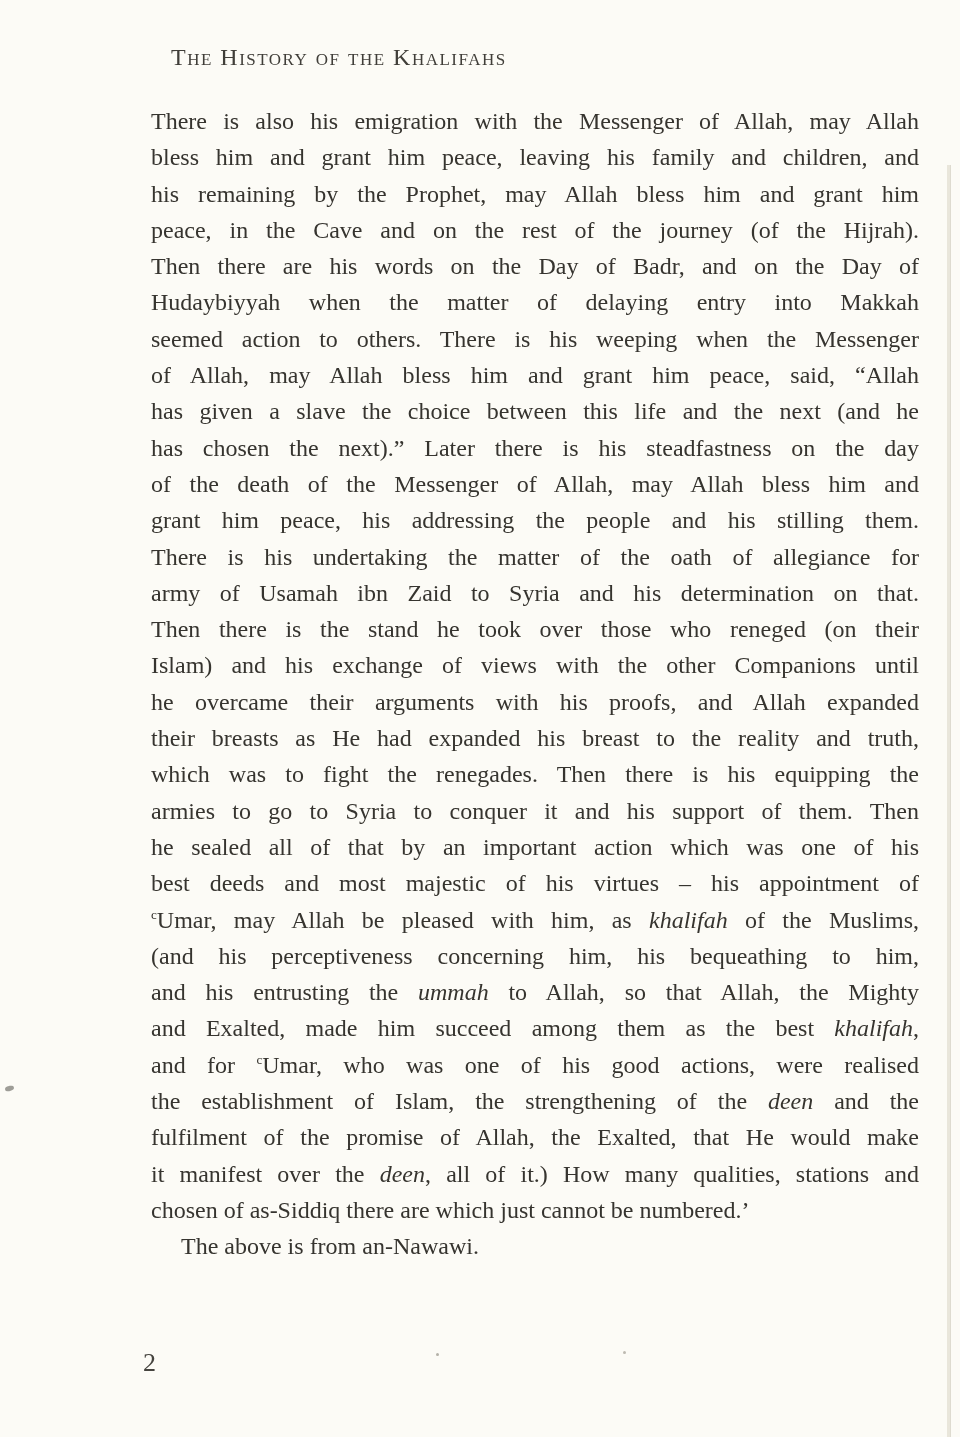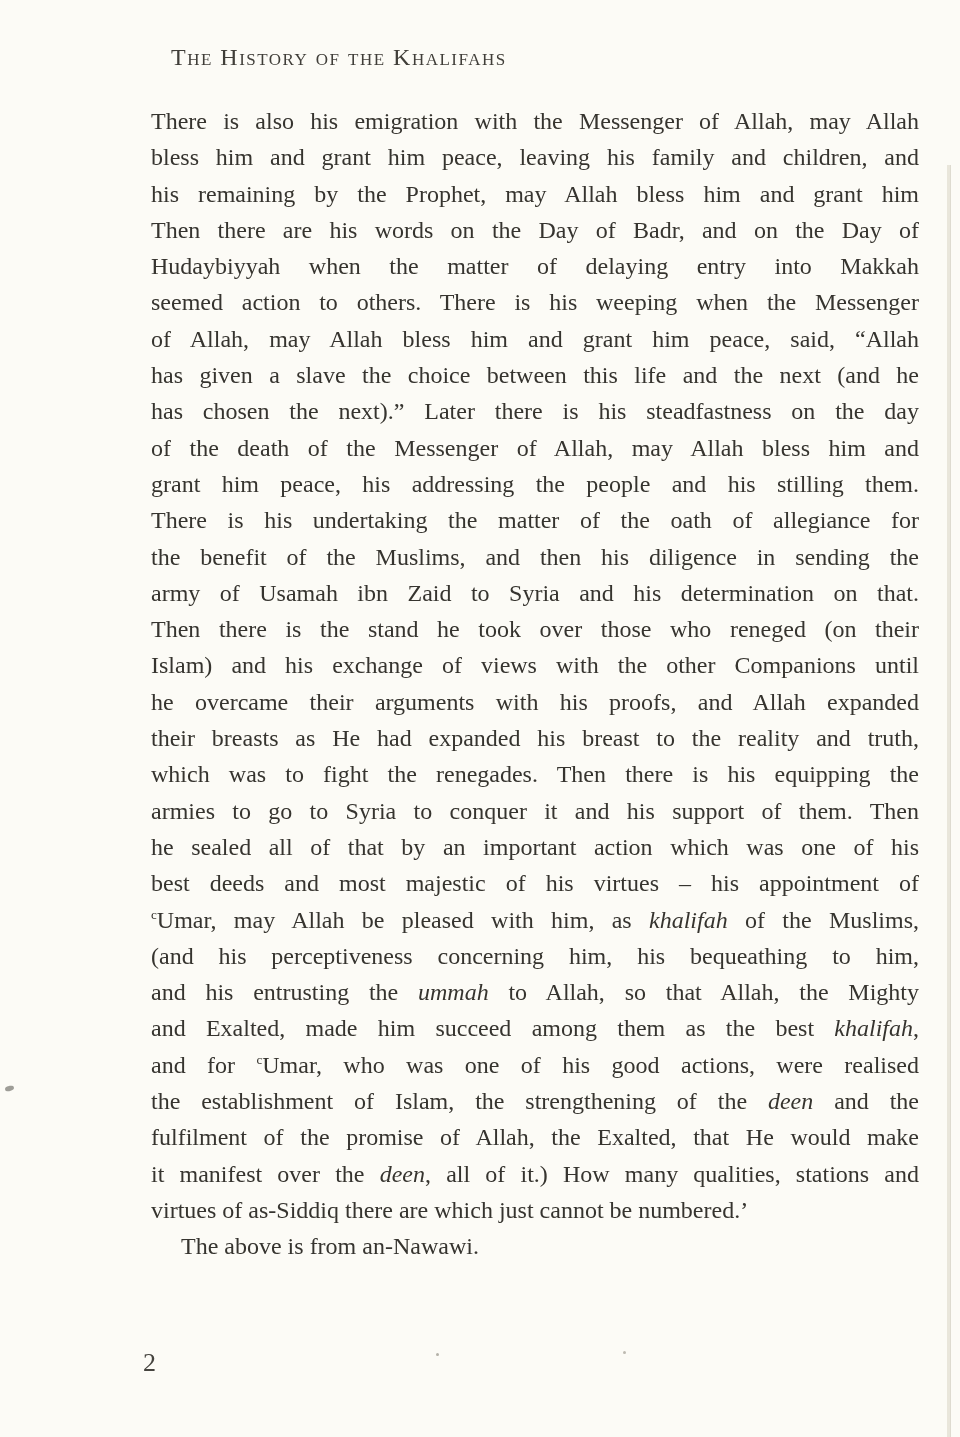--- a/index.html
+++ b/index.html
@@ -97,48 +97,48 @@
 <body>
 
 <div class="page">
 
   <div class="running-header">The History of the Khalifahs</div>
 
   <div class="body-text">
       <div class="line"><span>There is also his emigration with the Messenger of Allah, may Allah</span></div>
       <div class="line"><span>bless him and grant him peace, leaving his family and children, and</span></div>
       <div class="line"><span>his remaining by the Prophet, may Allah bless him and grant him</span></div>
+      <div class="line"><span>peace, in the Cave and on the rest of the journey (of the Hijrah).</span></div>
       <div class="line"><span>Then there are his words on the Day of Badr, and on the Day of</span></div>
       <div class="line"><span>Hudaybiyyah when the matter of delaying entry into Makkah</span></div>
       <div class="line"><span>seemed action to others. There is his weeping when the Messenger</span></div>
       <div class="line"><span>of Allah, may Allah bless him and grant him peace, said, “Allah</span></div>
       <div class="line"><span>has given a slave the choice between this life and the next (and he</span></div>
       <div class="line"><span>has chosen the next).” Later there is his steadfastness on the day</span></div>
       <div class="line"><span>of the death of the Messenger of Allah, may Allah bless him and</span></div>
       <div class="line"><span>grant him peace, his addressing the people and his stilling them.</span></div>
       <div class="line"><span>There is his undertaking the matter of the oath of allegiance for</span></div>
-      <div class="line"><span>the benefit of the Muslims, and then his diligence in sending the</span></div>
       <div class="line"><span>army of Usamah ibn Zaid to Syria and his determination on that.</span></div>
       <div class="line"><span>Then there is the stand he took over those who reneged (on their</span></div>
       <div class="line"><span>Islam) and his exchange of views with the other Companions until</span></div>
       <div class="line"><span>he overcame their arguments with his proofs, and Allah expanded</span></div>
       <div class="line"><span>their breasts as He had expanded his breast to the reality and truth,</span></div>
       <div class="line"><span>which was to fight the renegades. Then there is his equipping the</span></div>
       <div class="line"><span>armies to go to Syria to conquer it and his support of them. Then</span></div>
       <div class="line"><span>he sealed all of that by an important action which was one of his</span></div>
       <div class="line"><span>best deeds and most majestic of his virtues – his appointment of</span></div>
       <div class="line"><sup>c</sup><span>Umar, may Allah be pleased with him, as </span><em>khalifah</em><span> of the Muslims,</span></div>
       <div class="line"><span>(and his perceptiveness concerning him, his bequeathing to him,</span></div>
       <div class="line"><span>and his entrusting the </span><em>ummah</em><span> to Allah, so that Allah, the Mighty</span></div>
       <div class="line"><span>and Exalted, made him succeed among them as the best </span><em>khalifah</em><span>,</span></div>
       <div class="line"><span>and for </span><sup>c</sup><span>Umar, who was one of his good actions, were realised</span></div>
       <div class="line"><span>the establishment of Islam, the strengthening of the </span><em>deen</em><span> and the</span></div>
       <div class="line"><span>fulfilment of the promise of Allah, the Exalted, that He would make</span></div>
       <div class="line"><span>it manifest over the </span><em>deen</em><span>, all of it.) How many qualities, stations and</span></div>
-      <div class="line no-just"><span>virtues of as-Siddiq there are which just cannot be numbered.’</span></div>
+      <div class="line no-just"><span>chosen of as-Siddiq there are which just cannot be numbered.’</span></div>
       <div class="line no-just indent"><span>The above is from an-Nawawi.</span></div>
     </div>
 
   <div class="page-number">2</div>
 
   <div class="page-edge-line"></div>
   <div class="speck-left"></div>
   <div class="speck-a"></div>
   <div class="speck-b"></div>
 

